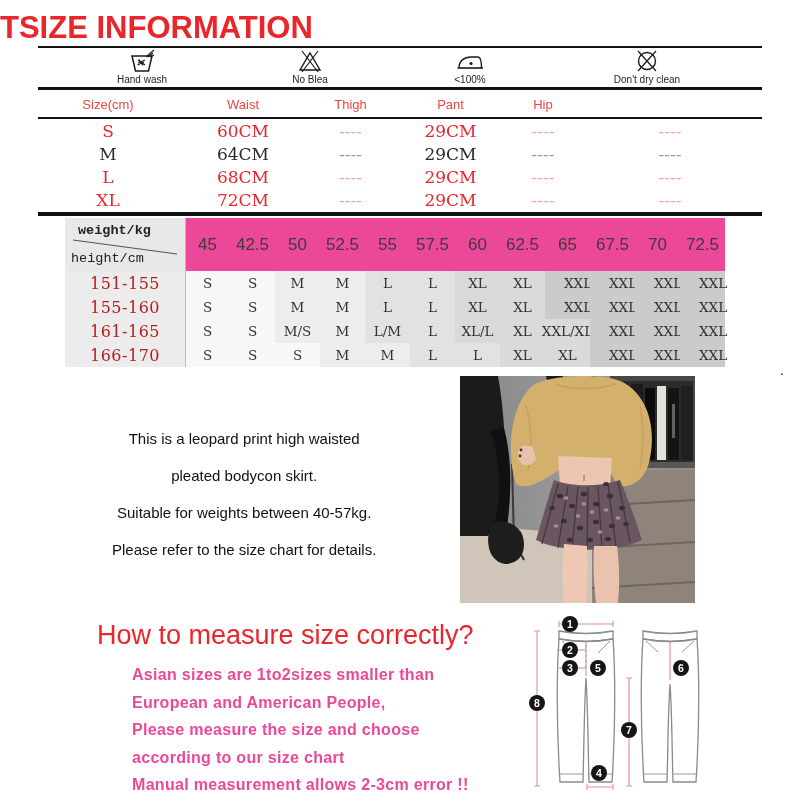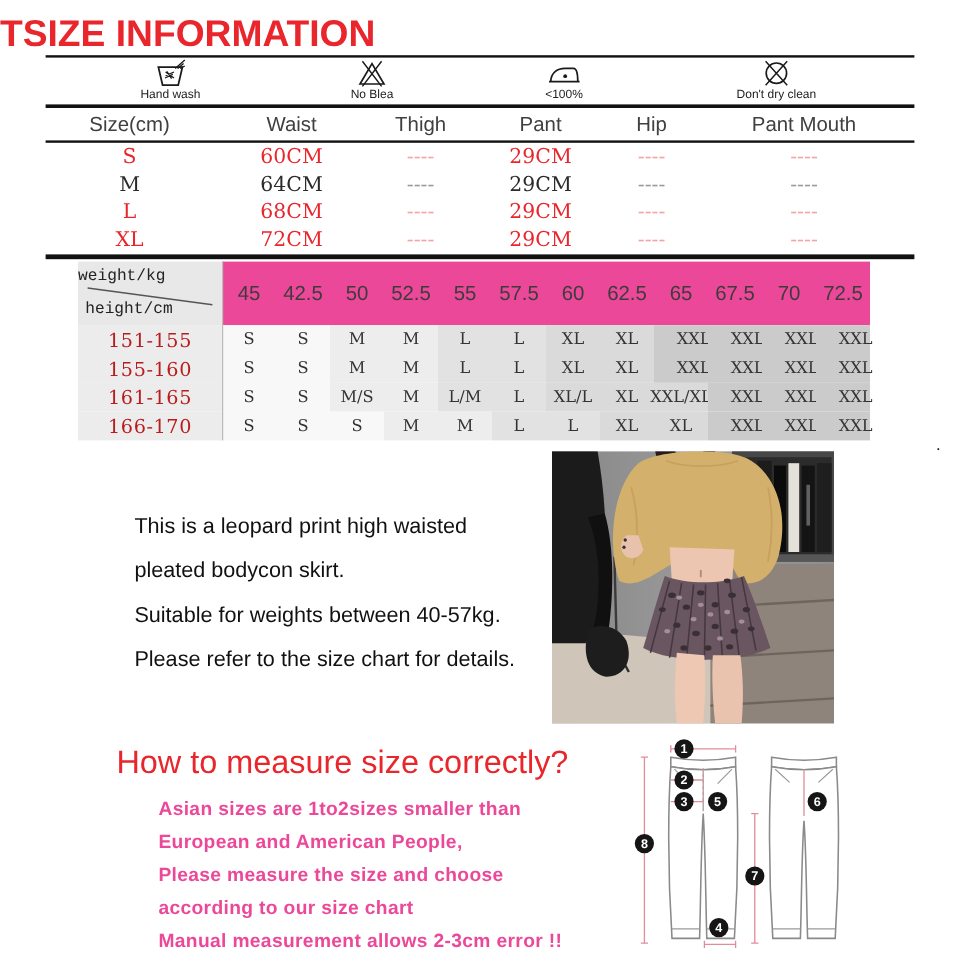--- a/index.html
+++ b/index.html
@@ -19,49 +19,49 @@
 
   
   .care-item{position:absolute;top:49px;height:38px;width:164px;display:flex;
     flex-direction:column;align-items:center;justify-content:flex-start;}
   .care-item svg{display:block;}
   .care-label{font-size:10px;color:#222;margin-top:1px;white-space:nowrap;}
 
   
   .size-header{position:absolute;top:92px;left:38px;width:724px;height:24px;display:grid;
     grid-template-columns:140px 130px 85px 115px 70px 184px;align-items:center;}
-  .sh-cell{text-align:center;font-size:17px;color:#404040;}
+  .sh-cell{text-align:center;font-size:13px;color:#ef4444;}
   #size-table-body{position:absolute;top:119px;left:38px;width:724px;height:93px;
     display:flex;flex-direction:column;justify-content:space-around;}
   .st-row{display:grid;grid-template-columns:140px 130px 85px 115px 70px 184px;align-items:center;}
   .st-cell{text-align:center;font-size:17px;font-family:"DejaVu Serif",serif;color:#2b2b2b;}
   .st-row.hl .st-cell{color:#e9262c;}
   .st-row.hl .st-cell.dash{color:#f2a4a6;}
   .st-row:not(.hl) .st-cell.dash{color:#9a9a9a;}
 
   
   #size-matrix{position:absolute;top:218px;left:65px;width:660px;}
   .mx-head{display:grid;grid-template-columns:120px repeat(12,45px);height:53px;}
   .mx-corner{background:#e8e8e8;position:relative;font-family:"Liberation Mono",monospace;
     font-size:13.5px;color:#222;}
-  .mx-corner .ct{position:absolute;top:5px;left:0;}
+  .mx-corner .ct{position:absolute;top:5px;left:13px;font-weight:bold;}
   .mx-corner .cb{position:absolute;bottom:5px;left:6px;font-family:Liberation Mono, monospace;}
   .mx-w{background:#ec4899;display:flex;align-items:center;justify-content:center;
     font-size:17px;color:#3c3c3c;}
   .mx-row{display:grid;grid-template-columns:120px repeat(12,45px);height:24px;}
   .mx-label{background:#ececec;display:flex;align-items:center;justify-content:center;
     font-family:"DejaVu Serif",serif;font-size:16px;color:#b91c1c;letter-spacing:.5px;}
   .mx-cell{display:flex;align-items:center;justify-content:center;
     font-family:"DejaVu Serif",serif;font-size:13.5px;color:#333;}
   .bg-s{background:#f8f8f8;} .bg-m{background:#ededed;} .bg-l{background:#e2e2e2;}
   .bg-xl{background:#dadada;} .bg-xxl{background:#cbcbcb;padding-left:21px;}
   .mx-divider{position:absolute;left:120px;top:0;bottom:0;width:1px;background:#bbbbbb;}
 
   
-  #description{position:absolute;left:112px;top:420px;font-size:18px;color:#111;}
+  #description{position:absolute;left:112px;top:420px;font-size:15px;color:#111;text-align:center;}
   .desc-line{height:37px;line-height:37px;white-space:nowrap;}
 
   
   #product-photo{position:absolute;left:460px;top:376px;width:235px;height:227px;}
 
   
   .measure-heading{position:absolute;left:97px;top:620px;font-size:27px;font-weight:normal;
     color:#e9262c;white-space:nowrap;}
   #measure-text{position:absolute;left:132px;top:661px;font-size:16px;font-weight:bold;
     color:#ec4899;letter-spacing:.3px;}
@@ -111,21 +111,20 @@
     </svg>
     <div class="care-label">Don't dry clean</div>
   </div>
 
   <div class="size-header">
     <div class="sh-cell">Size(cm)</div>
     <div class="sh-cell">Waist</div>
     <div class="sh-cell">Thigh</div>
     <div class="sh-cell">Pant</div>
     <div class="sh-cell">Hip</div>
-    <div class="sh-cell">Pant Mouth</div>
   </div>
   <div id="size-table-body">
       <div class="st-row hl">
         <div class="st-cell">S</div>
         <div class="st-cell">60CM</div>
         <div class="st-cell dash">----</div>
         <div class="st-cell">29CM</div>
         <div class="st-cell dash">----</div>
         <div class="st-cell dash">----</div>
       </div>

